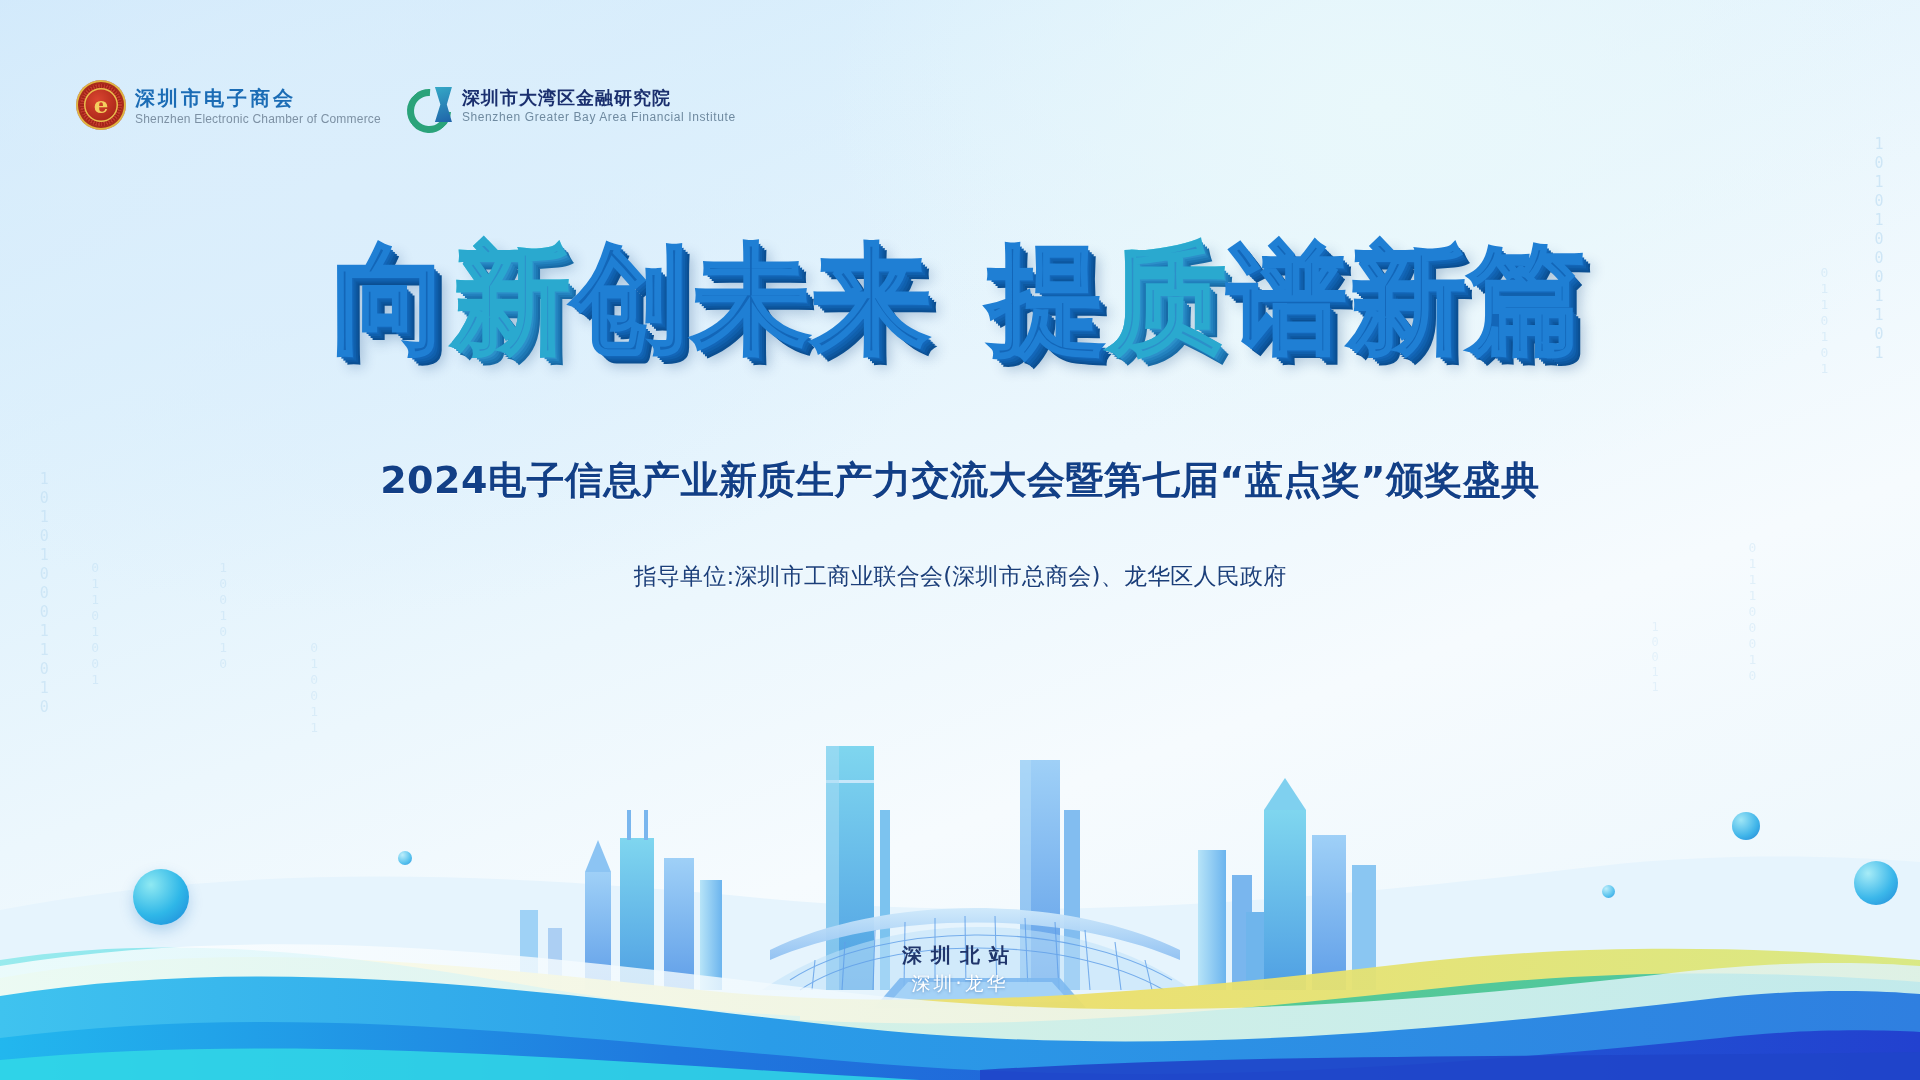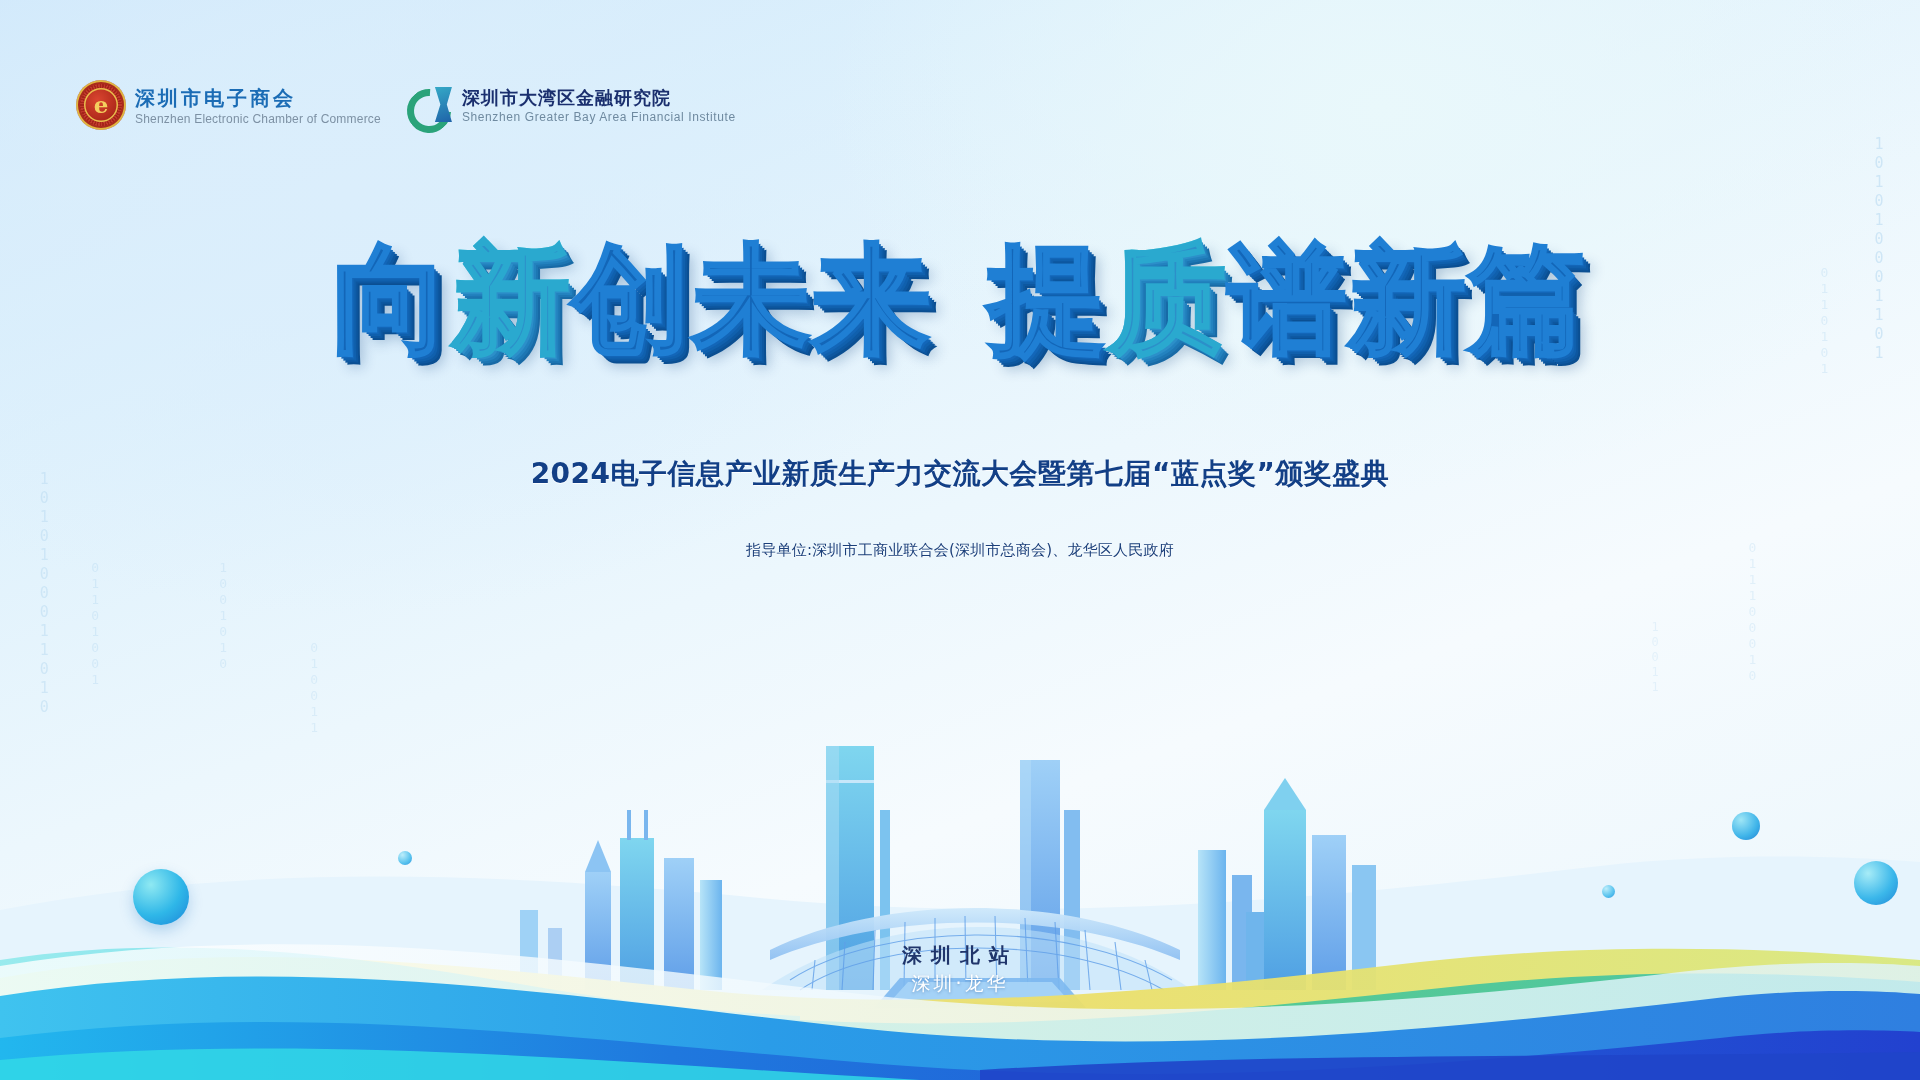--- a/index.html
+++ b/index.html
@@ -106,32 +106,32 @@
     text-shadow:
       3px 3px 0 #2c8fc9, 5px 5px 0 #2382bf, 7px 7px 0 #1d76b3,
       9px 9px 0 #186aa6, 11px 11px 14px rgba(9,60,120,.3);
   }
   .t-gap{display:inline-block;width:56px;}
 
   
   .subtitle{
     position:absolute;left:0;right:0;top:455px;text-align:center;
     font-family:"DejaVu Sans","Liberation Sans",sans-serif;
-    font-weight:bold;font-size:28px;letter-spacing:.5px;color:#123f86;
+    font-weight:bold;font-size:38px;letter-spacing:.5px;color:#123f86;
     text-shadow:0 1px 0 rgba(255,255,255,.85);white-space:nowrap;
   }
 
   
   .orgs{
     position:absolute;left:0;right:0;top:535px;text-align:center;
   }
   .org-line{
     font-family:"DejaVu Sans","Liberation Sans",sans-serif;
-    font-size:15px;color:#1b3f7a;line-height:2.0;letter-spacing:.2px;
-    text-shadow:0 1px 0 rgba(255,255,255,.7);white-space:nowrap;
+    font-size:23px;color:#1b3f7a;line-height:2.0;letter-spacing:.2px;
+    text-shadow:0 1px 0 rgba(255,255,255,.7);white-space:nowrap;margin-top:18px;
   }
 
   
   .scene{position:absolute;left:0;right:0;bottom:0;height:420px;}
   .scene svg{display:block;width:100%;height:100%;}
 
   .station-name{
     position:absolute;left:50%;transform:translateX(-50%);
     top:262px;
     font-family:"DejaVu Serif","Liberation Serif",serif;

